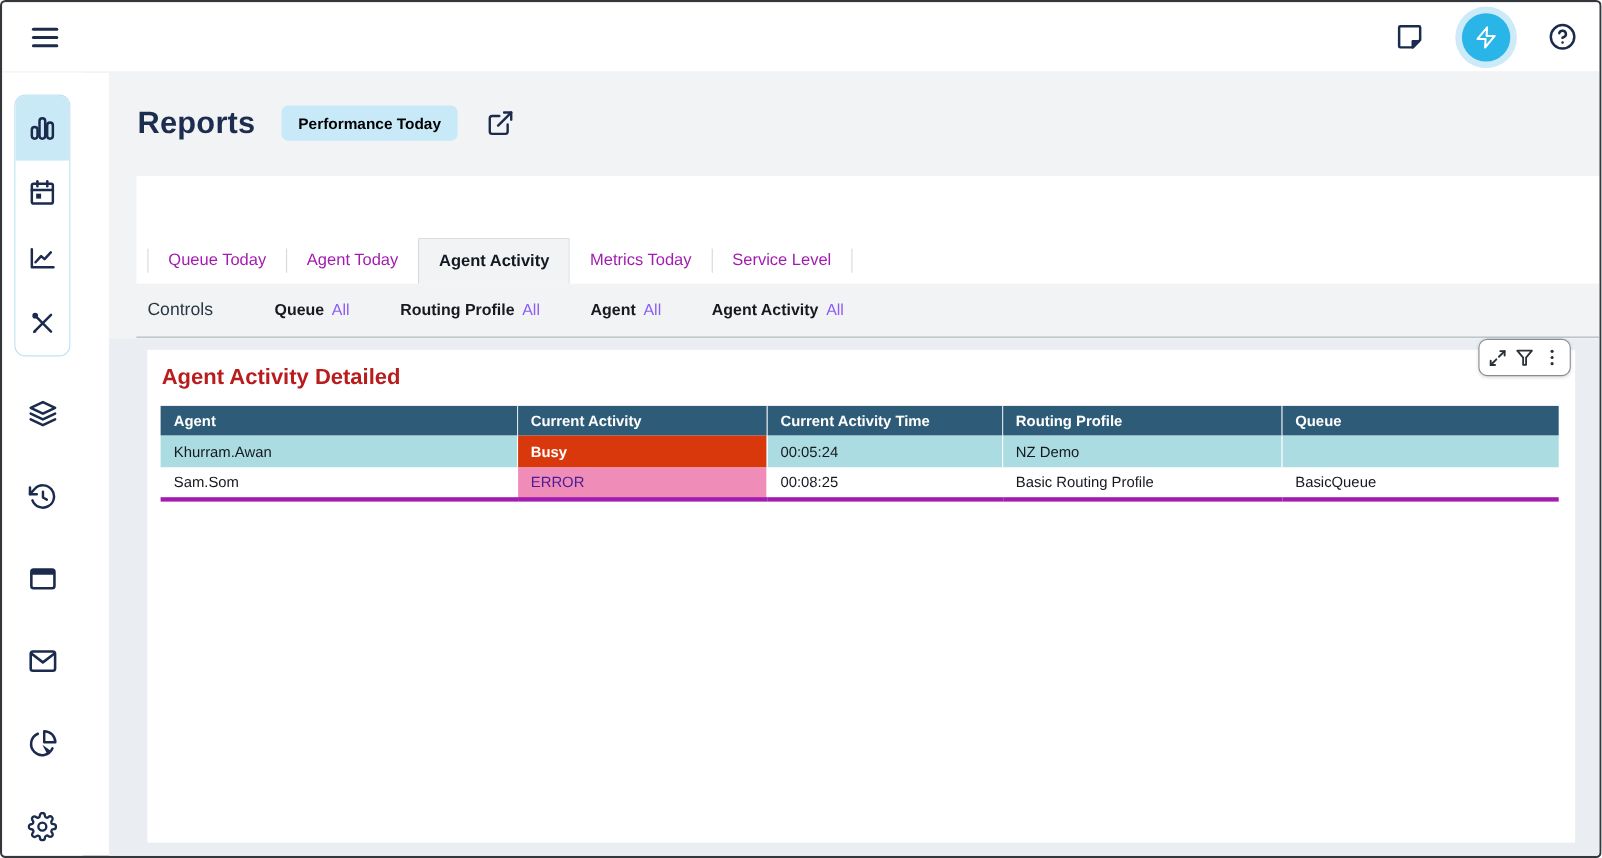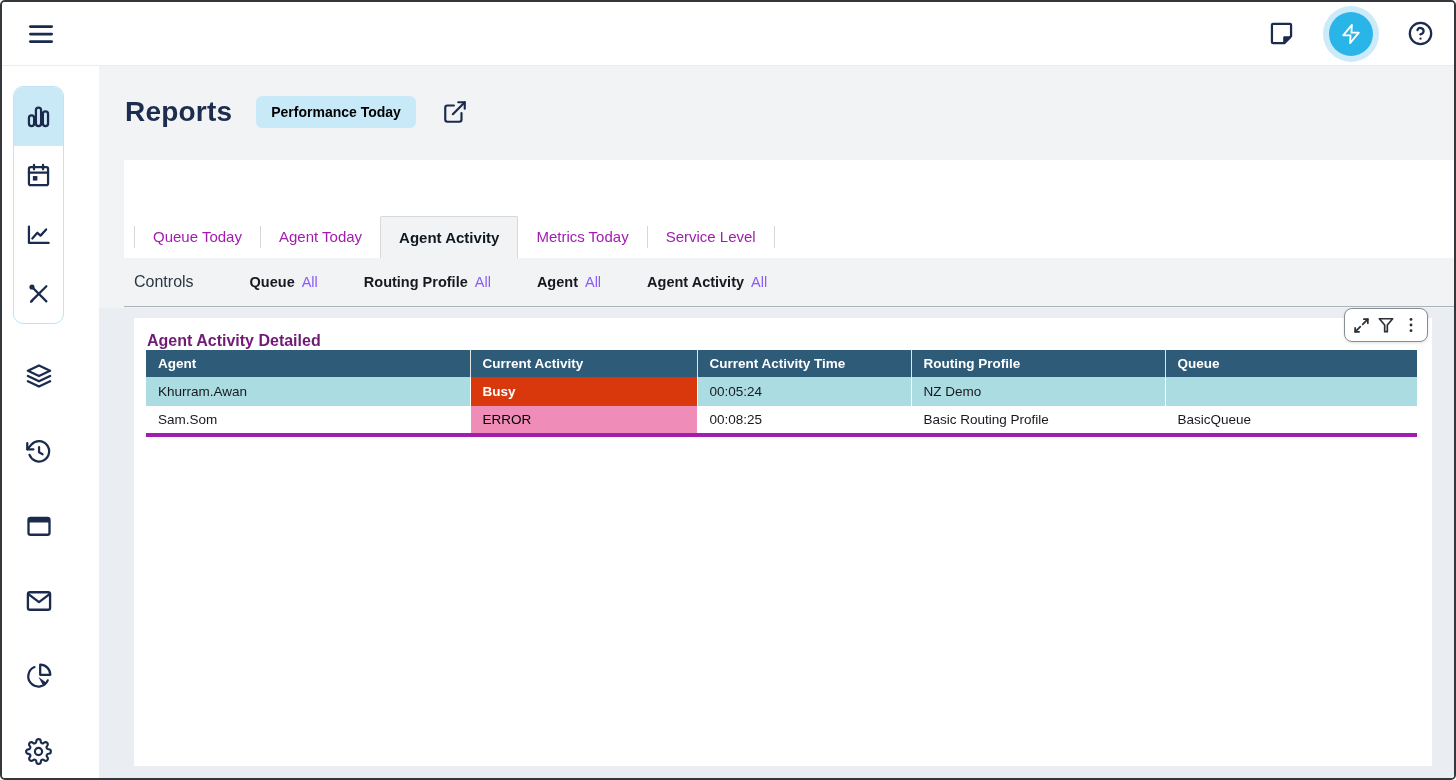--- a/index.html
+++ b/index.html
@@ -85,21 +85,21 @@
     display: flex; align-items: center; gap: 46px; padding-left: 10px;
   }
   .controls-title { font-size: 16px; color: #2a3744; margin-right: 10px; }
   .filter { display: flex; align-items: baseline; gap: 7px; background:none; border:none; cursor:pointer; font-family:inherit; }
   .filter .f-label { font-size: 14.5px; font-weight: 700; color: #16191f; }
   .filter .f-value { font-size: 14.5px; color: #8b5cf6; }
 
   
   .workspace { position: absolute; top: 242px; left: 0; right: 0; bottom: 0; background: #eaedf1; }
   .card { position: absolute; left: 35px; right: 22px; top: 10px; bottom: 12px; background: #fff; padding: 14px 12px; }
-  .card-title { font-size: 16px; font-weight: 700; color: #701a75; padding-left: 1px; }
+  .card-title { font-size: 20px; font-weight: 700; color: #b91c1c; margin-bottom: 14px; padding-left: 1px; }
 
   .toolbar {
     position: absolute; top: 0; right: 26px; width: 84px; height: 34px;
     background: #fff; border: 1px solid #878d94; border-radius: 8px;
     display: flex; align-items: center; justify-content: space-around;
     box-shadow: 0 1px 3px rgba(0,0,0,.12); padding: 0 4px;
   }
   .toolbar .icon-btn { color: #2b3137; padding: 0; }
 
   
@@ -107,21 +107,21 @@
   thead th {
     background: #2e5c78; color: #fff; font-weight: 700; text-align: left;
     padding: 5px 12px; border-right: 1px solid rgba(255,255,255,.85); height: 27px;
   }
   thead th:last-child { border-right: none; }
   tbody td { padding: 6px 12px; color: #16191f; border-right: 1px solid #fff; height: 29px; }
   tbody td:last-child { border-right: none; }
   tr.row-highlight td { background: #abdce2; }
   tr.row-plain td { background: #fff; border-bottom: 4px solid #a21caf; }
   td.cell-busy { background: #d8380c !important; color: #ffffff; font-weight: 700; margin-left: 38px; }
-  td.cell-error { background: #ef8cb8 !important; color: #000000; }
+  td.cell-error { background: #ef8cb8 !important; color: #4c1d95; }
 
   svg { display: block; }
 </style>
 </head>
 <body>
 
 <div class="frame">
 
   <header class="topbar">
     <button class="icon-btn">

